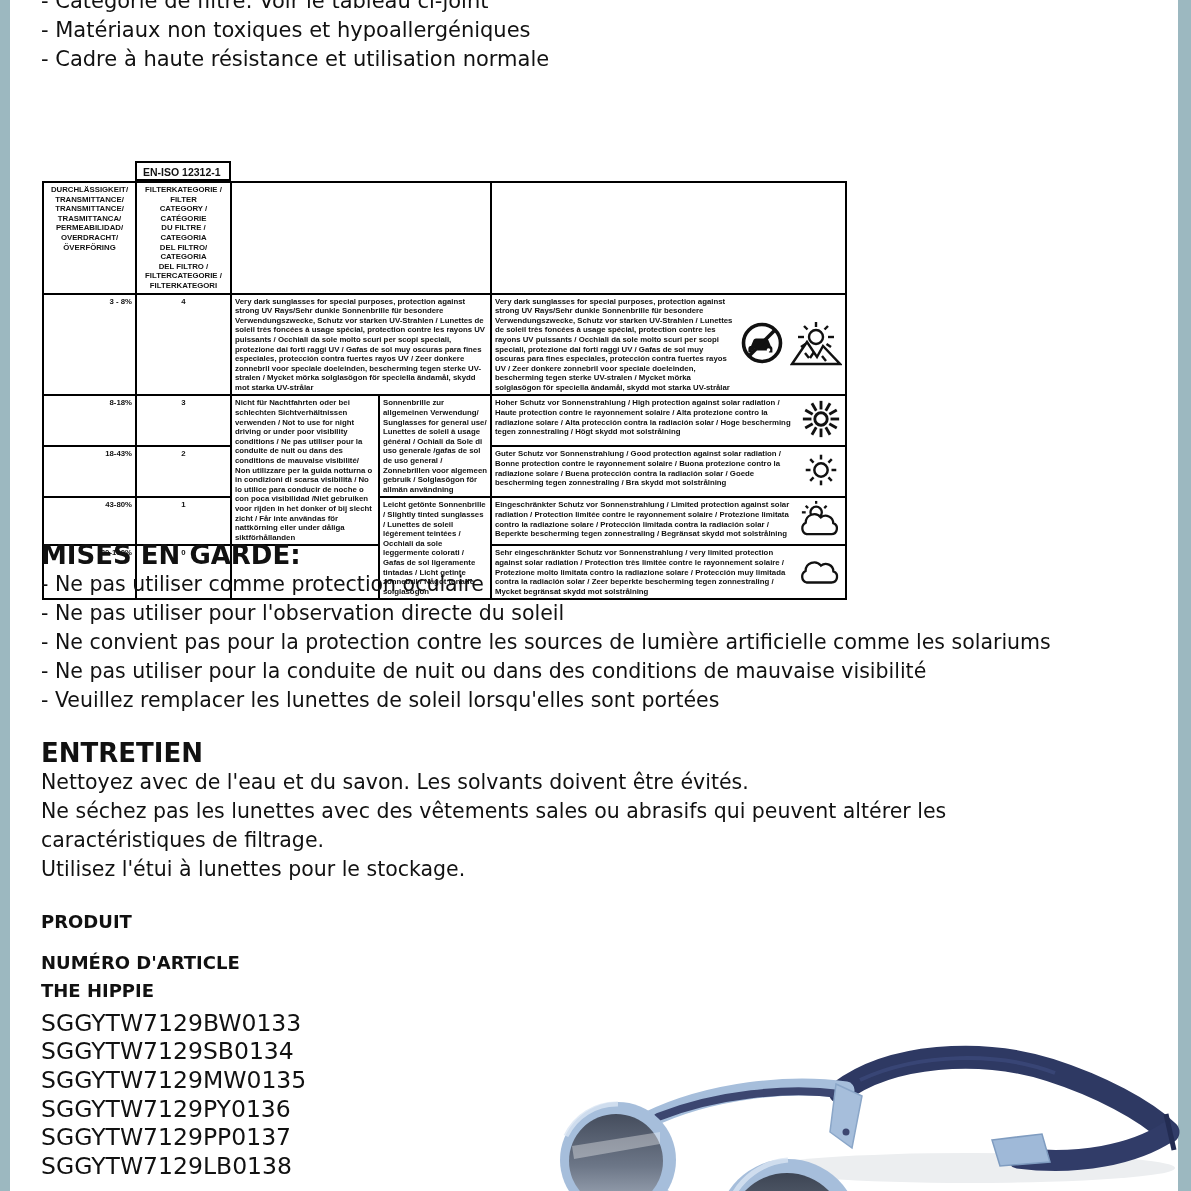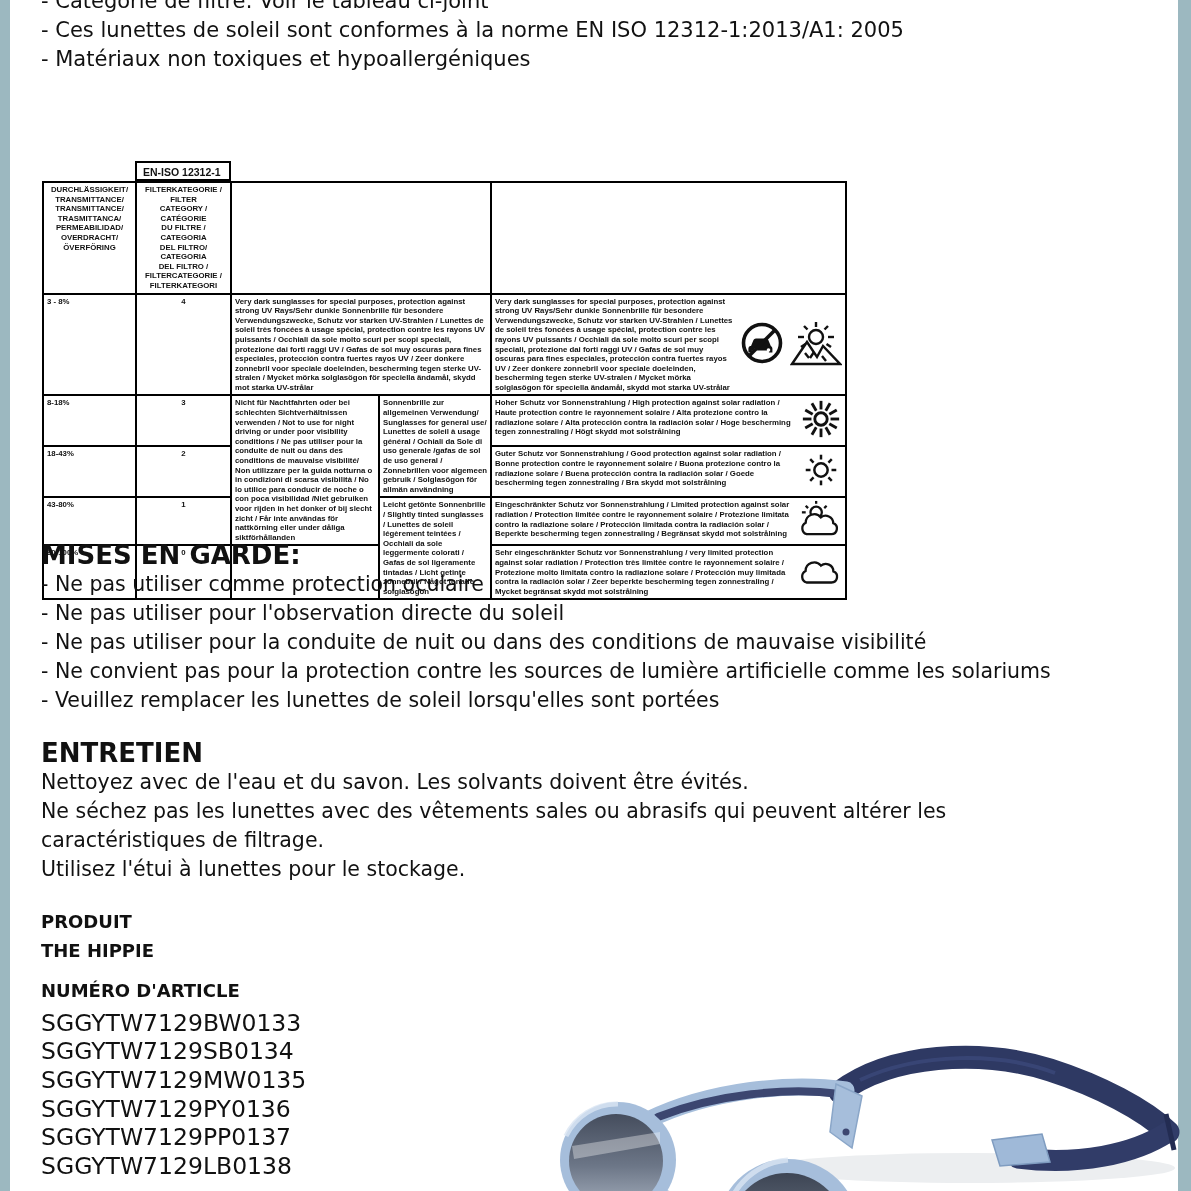--- a/index.html
+++ b/index.html
@@ -26,21 +26,21 @@
   }
   table.ftable{
     border-collapse:collapse;table-layout:fixed;width:803px;margin-top:20px;
     font-family:"Liberation Sans",sans-serif;
   }
   table.ftable td{
     border:2px solid #000;padding:2px 3px;vertical-align:top;box-sizing:border-box;
     font-size:7.8px;line-height:9.6px;font-weight:bold;color:#111;
   }
   td.t-head{white-space:pre-line;font-size:7.6px;line-height:9.4px;text-align:center;}
-  td.t-range{font-size:15px;text-align:left;vertical-align:middle;}
+  td.t-range{font-size:15px;text-align:right;vertical-align:middle;}
   td.t-cat{font-size:24px;text-align:center;vertical-align:middle;}
   tr.rh{height:70px;} tr.r1{height:90px;} tr.r2{height:48px;}
   tr.r3{height:44px;} tr.r4{height:41px;margin-top:26px;} tr.r5{height:42px;}
   .cell-flex{display:flex;gap:4px;height:100%;}
   .cell-flex .txt{flex:1;}
   .cell-icons{display:flex;align-items:center;gap:5px;flex:0 0 auto;}
 
   
   .sec{position:absolute;left:41px;font-size:20.5px;line-height:29px;}
   .sec .h{font-weight:bold;font-size:26px;}
@@ -55,22 +55,22 @@
   .photo{position:absolute;left:530px;top:1040px;width:655px;height:151px;overflow:hidden;}
 </style>
 </head>
 <body>
 
 <div class="edge-strip edge-left"></div>
 <div class="edge-strip edge-right"></div>
 
 <div class="intro">
   <div>- Catégorie de filtre: Voir le tableau ci-joint</div>
-  <div>- Ces lunettes de soleil sont conformes à la norme EN ISO 12312-1:2013/A1: 2005</div>
   <div>- Matériaux non toxiques et hypoallergéniques</div>
+  <div>- Cadre à haute résistance et utilisation normale</div>
 </div>
 
 <div class="tbl-wrap">
   <div class="iso-badge">EN-ISO 12312-1</div>
   <table class="ftable">
     <colgroup>
       <col style="width:93px">
         <col style="width:95px">
         <col style="width:148px">
       <col style="width:112px">
@@ -232,36 +232,36 @@
       </td>
     </tr>
   </tbody>
     </table>
 </div>
 
 <div class="sec warnings">
   <div class="h">MISES EN GARDE:</div>
   <div>- Ne pas utiliser comme protection oculaire</div>
   <div>- Ne pas utiliser pour l'observation directe du soleil</div>
+  <div>- Ne convient pas pour la protection contre les sources de lumière artificielle comme les solariums</div>
   <div>- Ne pas utiliser pour la conduite de nuit ou dans des conditions de mauvaise visibilité</div>
-  <div>- Ne convient pas pour la protection contre les sources de lumière artificielle comme les solariums</div>
   <div>- Veuillez remplacer les lunettes de soleil lorsqu'elles sont portées</div>
 </div>
 
 <div class="sec care">
   <div class="h">ENTRETIEN</div>
   <div>Nettoyez avec de l'eau et du savon. Les solvants doivent être évités.</div>
   <div>Ne séchez pas les lunettes avec des vêtements sales ou abrasifs qui peuvent altérer les caractéristiques de filtrage.</div>
   <div>Utilisez l'étui à lunettes pour le stockage.</div>
 </div>
 
 <div class="sec product">
   <div class="h">PRODUIT</div>
+  <div class="h art-head">NUMÉRO D'ARTICLE</div>
   <div class="h">THE HIPPIE</div>
-  <div class="h art-head">NUMÉRO D'ARTICLE</div>
   <div class="articles">
     <div>SGGYTW7129BW0133</div>
     <div>SGGYTW7129SB0134</div>
     <div>SGGYTW7129MW0135</div>
     <div>SGGYTW7129PY0136</div>
     <div>SGGYTW7129PP0137</div>
     <div>SGGYTW7129LB0138</div>
   </div>
 </div>
 

